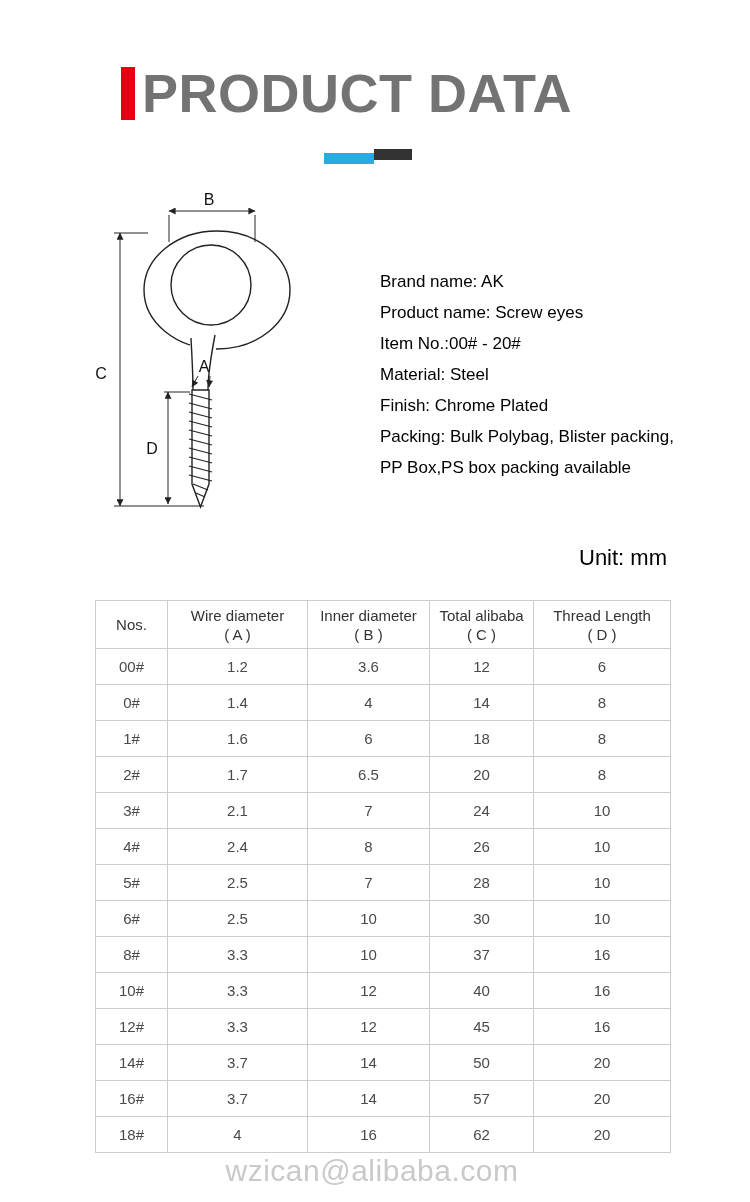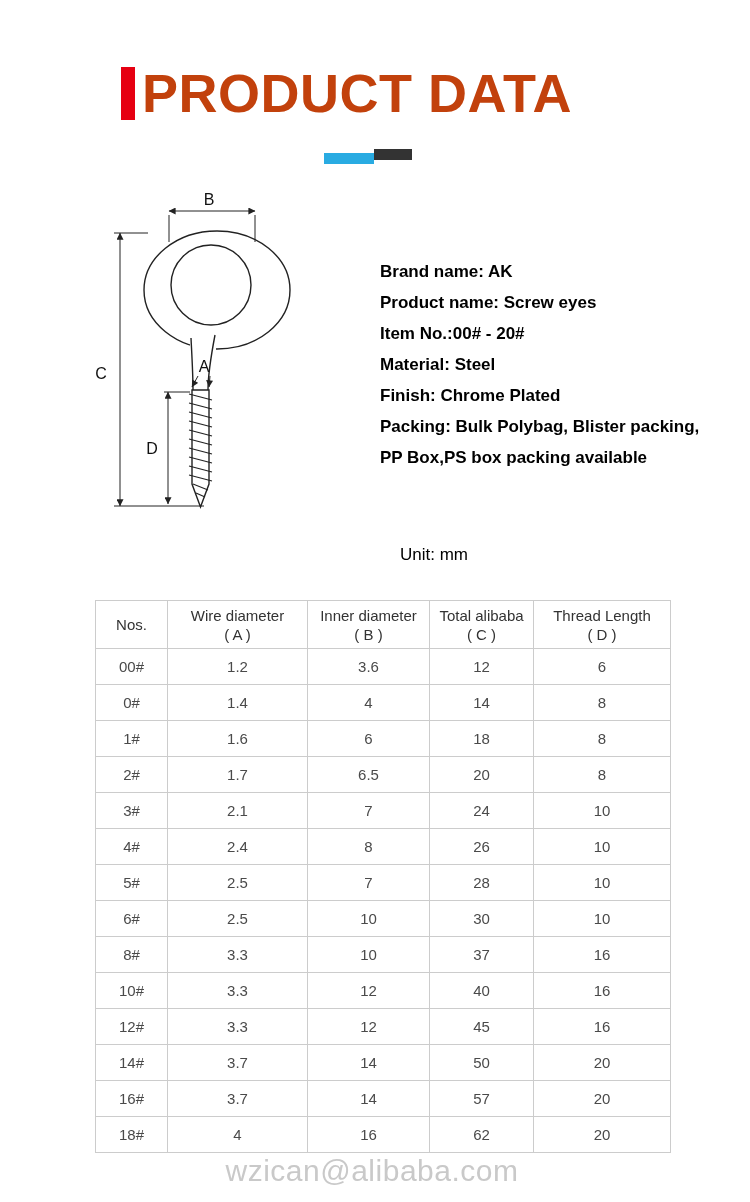--- a/index.html
+++ b/index.html
@@ -2,35 +2,35 @@
 <html><head>
 <meta charset="utf-8">
 <style>
   html,body{margin:0;padding:0;background:#ffffff;}
   .page{position:relative;width:750px;height:1202px;margin:0 auto;background:#fff;overflow:hidden;
         font-family:"Liberation Sans",sans-serif;}
 
   
   .header{position:absolute;left:121px;top:62px;display:flex;align-items:center;}
   .accent-bar{width:14px;height:53px;background:#e60012;margin-right:7px;}
-  .page-title{font-size:54px;font-weight:700;color:#c2410c;letter-spacing:0.5px;white-space:nowrap;}
+  .page-title{font-size:54px;font-weight:700;color:#737373;letter-spacing:0.5px;white-space:nowrap;}
 
   
   .divider{position:absolute;left:324px;top:149px;width:90px;height:16px;}
   .divider-blue{position:absolute;left:0;top:4px;width:50px;height:11px;background:#29abe2;}
   .divider-dark{position:absolute;left:50px;top:0;width:38px;height:11px;background:#333333;}
 
   
   .diagram{position:absolute;left:88px;top:188px;width:250px;height:335px;}
 
   
-  .info{position:absolute;left:380px;top:256px;font-weight:bold;}
+  .info{position:absolute;left:380px;top:266px;}
   .info-line{font-size:17px;line-height:31px;color:#000;white-space:nowrap;}
 
-  .unit{position:absolute;left:400px;top:545px;width:267px;text-align:left;font-size:17px;color:#000;}
+  .unit{position:absolute;left:400px;top:545px;width:267px;text-align:right;font-size:22px;color:#000;}
 
   
   .spec{position:absolute;left:95px;top:580px;width:575px;border-collapse:collapse;table-layout:fixed;
         background:transparent;z-index:2;margin-top:20px;}
   .spec th,.spec td{border:1px solid #cccccc;text-align:center;vertical-align:middle;padding:0;}
   .spec th{height:47px;font-weight:400;font-size:15px;color:#333;line-height:19px;}
   .spec td{height:35px;font-size:15px;color:#4a4a4a;font-weight:400;}
 
   
   .watermark{position:absolute;left:0;top:1154px;width:744px;text-align:center;font-size:30px;

